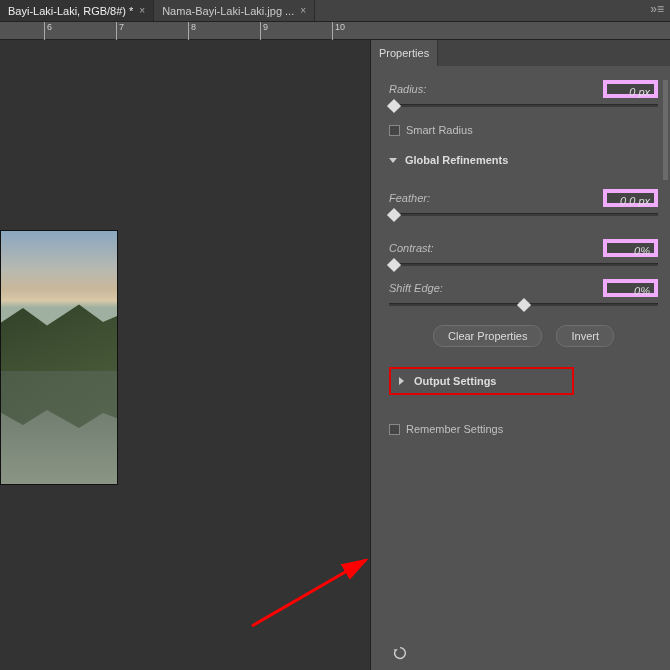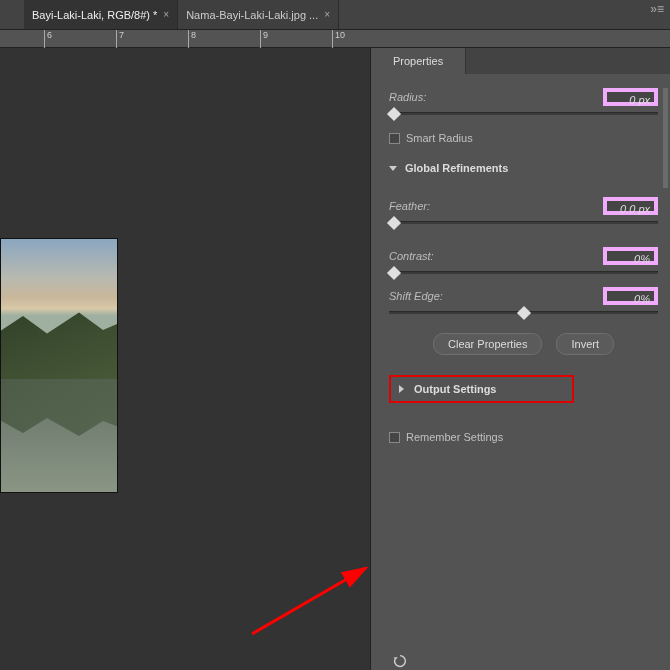--- a/index.html
+++ b/index.html
@@ -1,27 +1,27 @@
 <!DOCTYPE html>
 <html><head>
 <meta charset="utf-8">
 <style>
   * { box-sizing: border-box; margin: 0; padding: 0; font-family: "Segoe UI", Tahoma, sans-serif; }
   body { width: 670px; height: 670px; overflow: hidden; background: #333; color: #b8b8b8; font-size: 11px; position: relative; }
-  .tabbar { height: 30px; background: #434343; display: flex; align-items: stretch; border-bottom: 1px solid #222; padding-left: 24px; }
+  .tabbar { height: 22px; background: #434343; display: flex; align-items: stretch; border-bottom: 1px solid #222; }
   .doctab { display: flex; align-items: center; padding: 0 8px; border-right: 1px solid #2a2a2a; background: #3f3f3f; color: #ccc; font-size: 11px; gap: 6px; }
   .doctab.active { background: #333; color: #eee; }
   .doctab .x { color: #aaa; font-size: 10px; }
   .ruler { height: 18px; background: #535353; position: relative; border-bottom: 1px solid #222; }
   .ruler .tick { position: absolute; top: 0; height: 18px; border-left: 1px solid #aaa; color: #ccc; font-size: 9px; padding-left: 2px; }
   .main { display: flex; height: calc(670px - 40px); }
   .canvas-area { flex: 0 0 370px; background: #333; position: relative; overflow: hidden; }
   .side { flex: 1; background: #535353; border-left: 1px solid #222; display: flex; flex-direction: column; position: relative; }
   .side-tabs { height: 26px; background: #434343; display: flex; align-items: stretch; }
-  .side-tab { padding: 0 22px; display: flex; align-items: center; background: #535353; color: #ddd; font-size: 11px; border-right: 1px solid #333; }
+  .side-tab { padding: 0 8px; display: flex; align-items: center; background: #535353; color: #ddd; font-size: 11px; border-right: 1px solid #333; }
   .panel-body { flex: 1; padding: 14px 12px 10px 18px; position: relative; overflow: hidden; }
   .row { margin-bottom: 6px; font-style: italic; }
   .lab-val { display: flex; justify-content: space-between; align-items: center; margin-bottom: 4px; }
   .lab-val label { color: #bdbdbd; }
   .valbox { width: 55px; height: 18px; background: #454545; border: 4px solid #f0abfc; color: #ddd; text-align: right; padding: 0 4px; font-size: 11px; line-height: 16px; }
   .slider { position: relative; height: 12px; }
   .track { position: absolute; left: 0; right: 0; top: 2px; height: 3px; background: #3a3a3a; border-top: 1px solid #2a2a2a; }
   .thumb { position: absolute; top: -1px; width: 10px; height: 10px; background: #e0e0e0; transform: rotate(45deg); }
   .checkrow { display: flex; align-items: center; gap: 6px; color: #c0c0c0; margin: 10px 0 18px; }
   .chk { width: 11px; height: 11px; border: 1px solid #888; background: #454545; }

